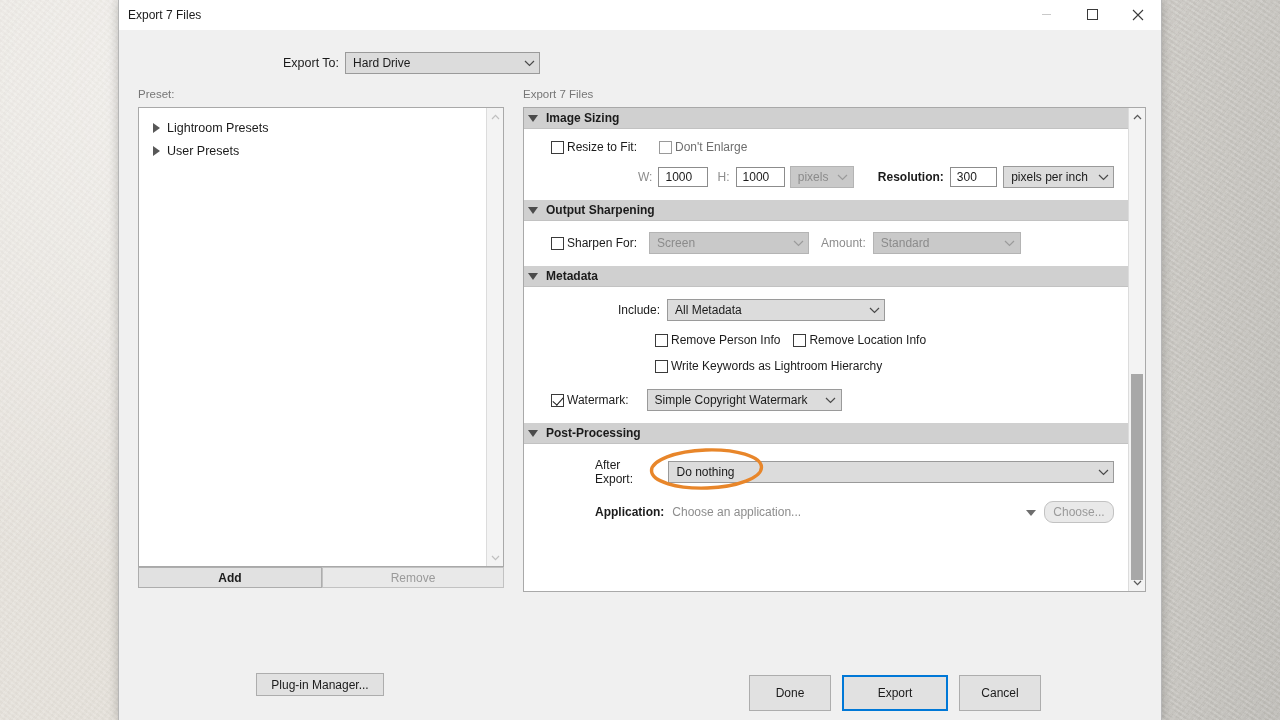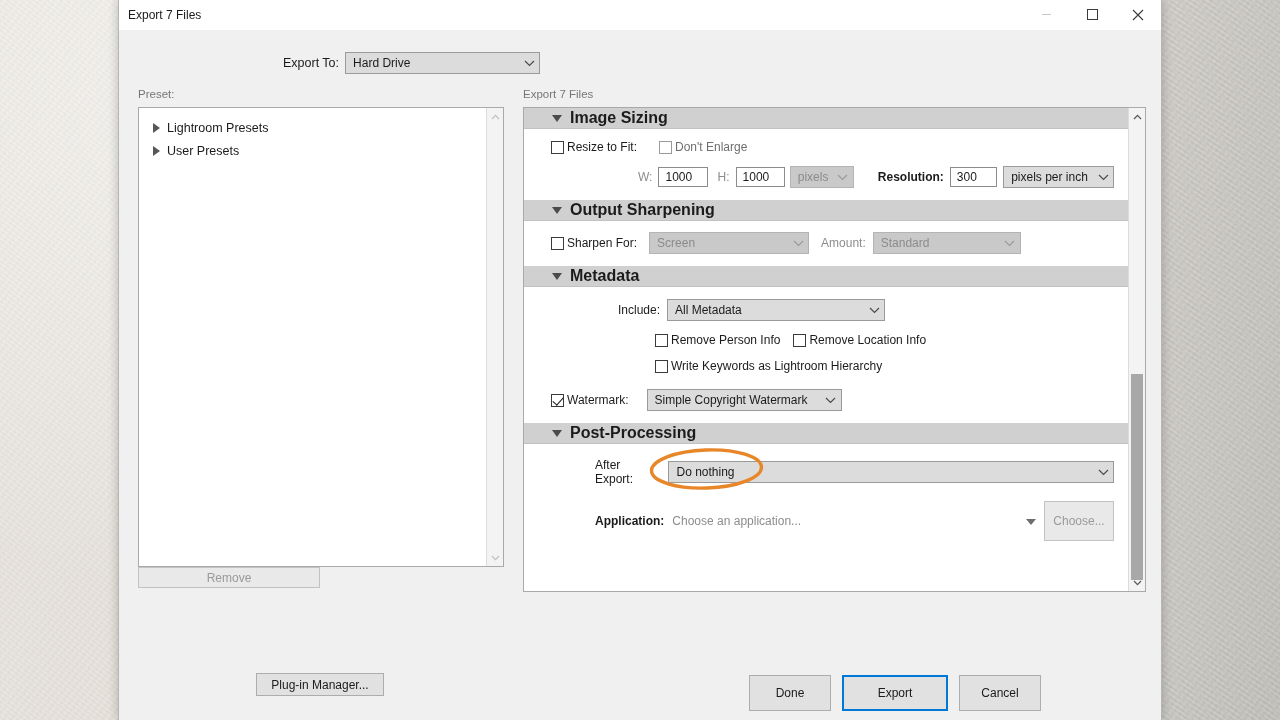--- a/index.html
+++ b/index.html
@@ -147,22 +147,22 @@
   #export-panel {
     position: absolute; left: 404px; top: 21px; width: 623px; height: 485px;
     background: #ffffff; border: 1px solid #a9a9a9;
     display: flex;
   }
   .panel-scrollarea { flex: 1; overflow: hidden; position: relative; }
 
   .section-header {
     height: 21px; background: #d0d0d0;
     display: flex; align-items: center; gap: 8px;
-    padding-left: 28px;
-    font-size: 16px; font-weight: bold; color: #1b1b1b;
+    padding-left: 4px;
+    font-size: 12px; font-weight: bold; color: #1b1b1b;
     border-bottom: 1px solid #c2c2c2;
     cursor: default;
   }
   .tri-down {
     width: 0; height: 0;
     border-top: 7px solid #4b4b4b;
     border-left: 5px solid transparent;
     border-right: 5px solid transparent;
   }
   .section-body { background: #ffffff; padding: 0 14px; }
@@ -279,20 +279,21 @@
         <div class="sb-track"></div>
         <div class="sb-arrow">
           <svg width="9" height="6" viewBox="0 0 9 6">
               <path d="M1 1 L4.5 4.6 L8 1" stroke="#c0c0c0" stroke-width="1.2" fill="none"></path>
             </svg>
         </div>
       </div>
     </div>
 
     <div class="preset-buttons">
+      <div class="btn bold" id="add-button">Add</div>
       <div class="btn disabled" id="remove-button">Remove</div>
     </div>
 
     <div id="export-panel">
       <div class="panel-scrollarea">
 
         <div class="section-header">
           <span class="tri-down"></span>
           <span>Image Sizing</span>
         </div>
@@ -418,21 +419,21 @@
             </div>
           </div>
           <div class="row" style="margin-left:57px;margin-top:15px;">
             <span class="field-label" style="font-weight:bold;">Application:</span>
             <span class="field-label dim" style="margin-left:8px;">Choose an application...</span>
             <span style="margin-left:auto;margin-right:8px;">
               <svg width="10" height="6" viewBox="0 0 10 6">
                   <path d="M0 0 L10 0 L5 6 Z" fill="#6e6e6e"></path>
                 </svg>
             </span>
-            <div class="btn disabled" style="width:70px;height:40px;">Choose...</div>
+            <div class="btn disabled" style="width:70px;height:22px;border-radius:9px;">Choose...</div>
           </div>
         </div>
 
       </div>
 
       <div class="vscroll">
         <div class="sb-arrow">
           <svg width="9" height="6" viewBox="0 0 9 6">
               <path d="M1 5 L4.5 1.4 L8 5" stroke="#5a5a5a" stroke-width="1.3" fill="none"></path>
             </svg>

